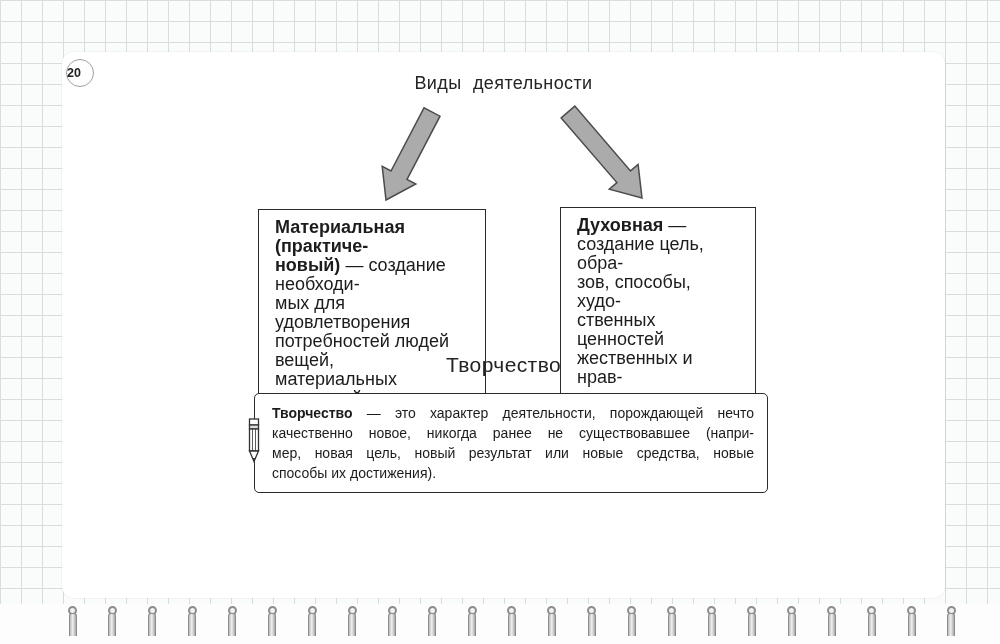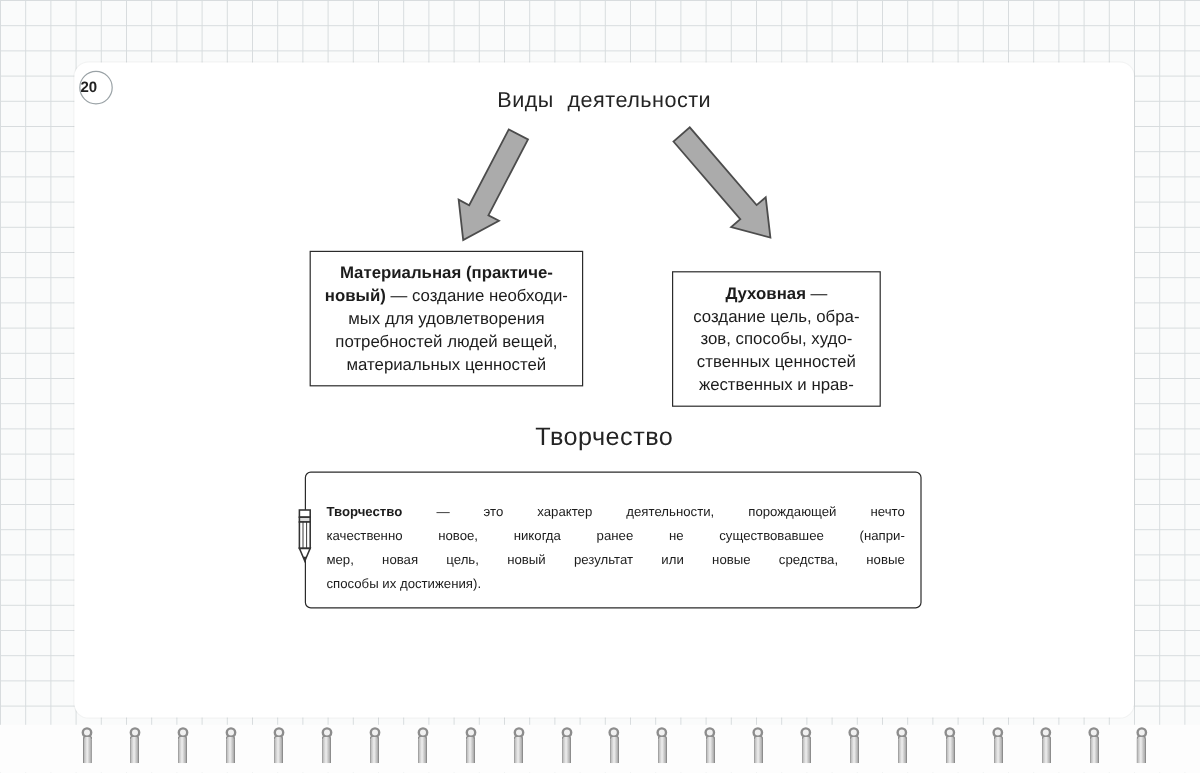--- a/index.html
+++ b/index.html
@@ -34,31 +34,31 @@
   }
   .subtitle {
     position:absolute; left:62px; top:353px; width:883px; text-align:center;
     font-size:21px; color:#242424; letter-spacing:.4px; z-index:2;
   }
 
   svg.arrows { position:absolute; left:0; top:0; z-index:1; }
 
   .node-box {
     position:absolute; z-index:2; background:#fff;
-    border:1.4px solid #2b2b2b; text-align:center;
-    font-size:14px; line-height:19px; padding:8px 4px;
+    border:1.4px solid #2b2b2b; 
+    font-size:18px; line-height:19px; padding:8px 16px;
   }
   .node-box b { font-weight:bold; }
   #box-material  { left:258px; top:209px; width:228px; }
-  #box-spiritual { left:560px; top:207px; width:174px;margin-top:19px; }
+  #box-spiritual { left:560px; top:207px; width:196px; }
 
   .def-box {
     position:absolute; left:254px; top:393px; width:514px; z-index:2;
     background:#fff; border:1.4px solid #2b2b2b; border-radius:5px;
-    padding:23px 13px 9px 17px; font-size:11px; line-height:20px;
+    padding:9px 13px 9px 17px; font-size:14px; line-height:20px;
   }
   .def-box b { font-weight:bold; }
   .jline { text-align:justify; text-align-last:justify; }
   .jline.last { text-align-last:left; }
 
   .pencil { position:absolute; left:-11px; top:50%; transform:translateY(-50%); }
 
   .bottom-strip {
     position:absolute; left:0; bottom:0; width:1000px; height:40px;
     background:#fdfdfd; z-index:3;

